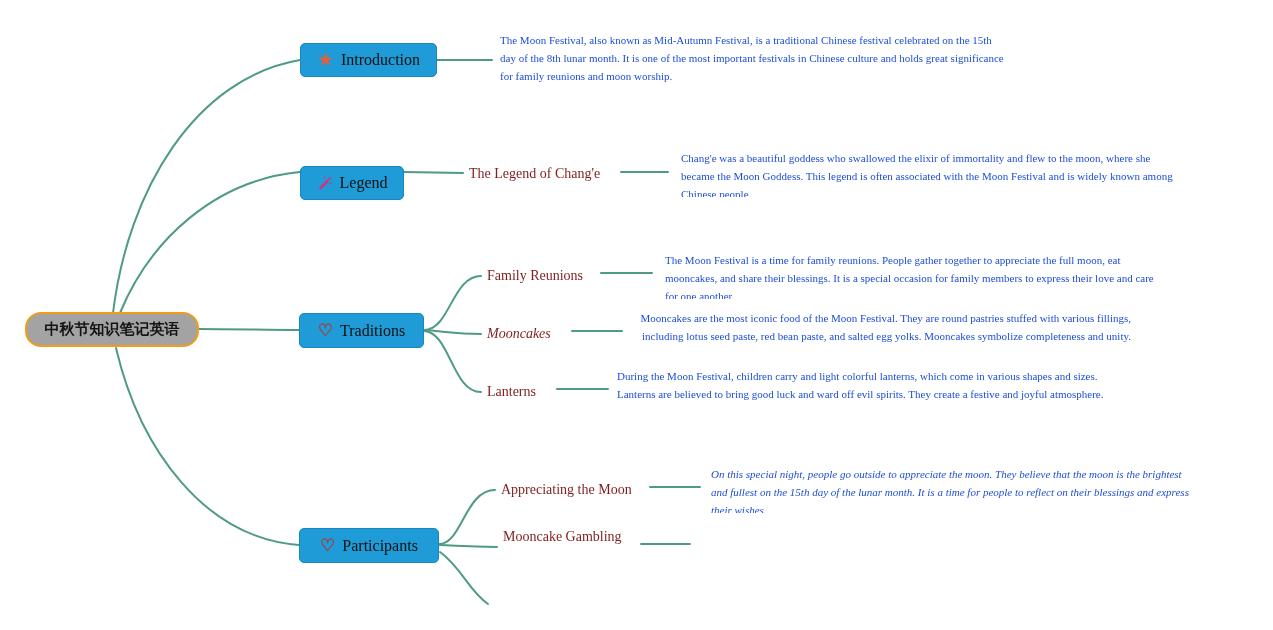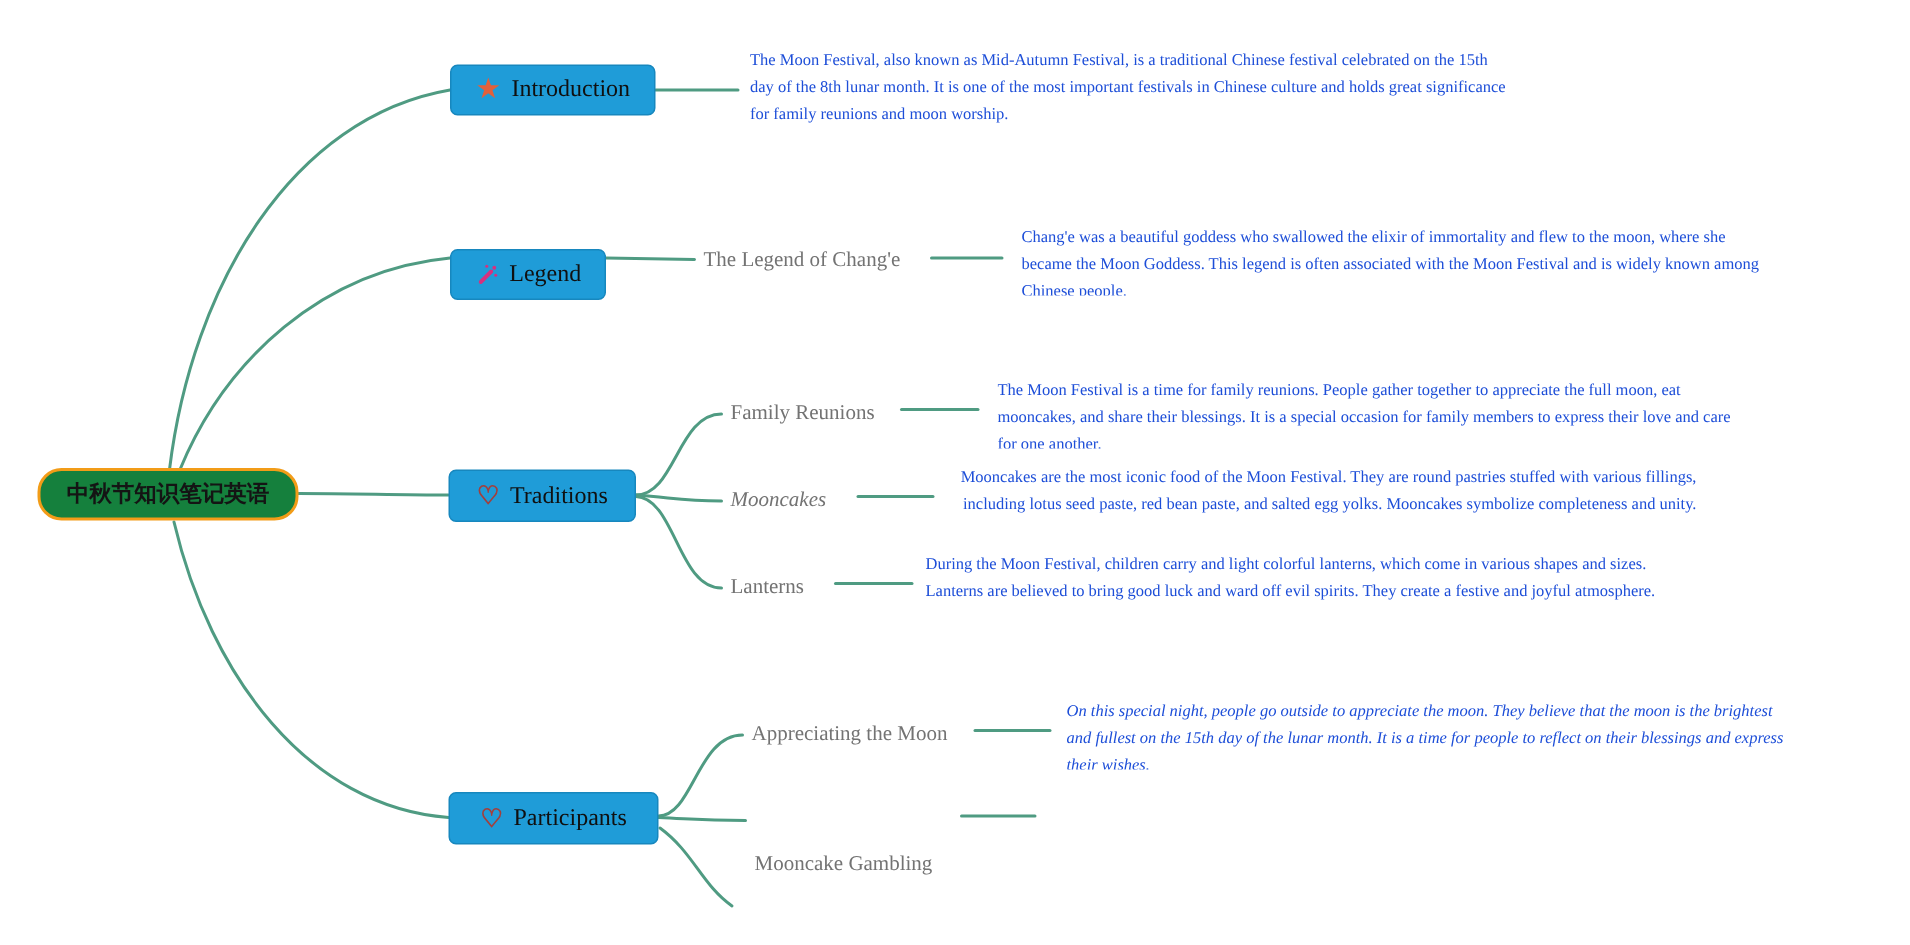--- a/index.html
+++ b/index.html
@@ -4,29 +4,29 @@
 <style>
   html,body{margin:0;padding:0;background:#ffffff;}
   body{width:1273px;height:630px;position:relative;overflow:hidden;
        font-family:"Liberation Serif", serif;}
   #canvas{position:absolute;inset:0;width:1273px;height:630px;}
   svg.edges{position:absolute;left:0;top:0;width:1273px;height:630px;pointer-events:none;}
   svg.edges path{fill:none;stroke:#4F9B82;stroke-width:2;stroke-linecap:round;}
 
   .topic{position:absolute;display:flex;align-items:center;justify-content:center;
          gap:7px;box-sizing:border-box;border-radius:5px;cursor:default;}
-  .root-topic{background:#15803d;border:2px solid #F29C18;border-radius:16px;
+  .root-topic{background:#a3a3a3;border:2px solid #F29C18;border-radius:16px;
               font-family:"DejaVu Sans", sans-serif;font-weight:bold;font-size:15px;color:#141414;}
   .branch-topic{background:#1F9CD8;border:1px solid #1787BE;
                 font-size:16px;color:#101010;}
   .icon{display:inline-flex;align-items:center;justify-content:center;line-height:1;}
   .star-ic{color:#E2603B;font-size:19px;margin-top:-2px;}
   .heart-ic{color:#A33F3C;font-size:17px;font-weight:bold;}
 
-  .sublabel{position:absolute;font-size:14px;color:#737373;white-space:nowrap;
+  .sublabel{position:absolute;font-size:14px;color:#7f1d1d;white-space:nowrap;
             line-height:18px;}
   .note{position:absolute;font-size:11px;line-height:18.2px;color:#1d4ed8;
         overflow:hidden;}
 </style>
 </head>
 <body>
 
 <div id="canvas">
 
   <svg class="edges" viewBox="0 0 1273 630">
@@ -84,15 +84,15 @@
   <div class="note" style="left:631px;top:309px;width:500px;height:48px;text-align:right;">Mooncakes are the most iconic food of the Moon Festival. They are round pastries stuffed with various fillings, including lotus seed paste, red bean paste, and salted egg yolks. Mooncakes symbolize completeness and unity.</div>
   <div class="sublabel" style="left:487px;top:383px;">Lanterns</div>
   <div class="note" style="left:617px;top:367px;width:497px;height:48px;">During the Moon Festival, children carry and light colorful lanterns, which come in various shapes and sizes. Lanterns are believed to bring good luck and ward off evil spirits. They create a festive and joyful atmosphere.</div>
 
   <div class="topic branch-topic" style="left:299px;top:528px;width:140px;height:35px;">
     <span class="icon heart-ic">♡</span>
     <span>Participants</span>
   </div>
   <div class="sublabel" style="left:501px;top:481px;">Appreciating the Moon</div>
   <div class="note" style="left:711px;top:465px;width:485px;height:48px;font-style:italic;">On this special night, people go outside to appreciate the moon. They believe that the moon is the brightest and fullest on the 15th day of the lunar month. It is a time for people to reflect on their blessings and express their wishes.</div>
-  <div class="sublabel" style="left:503px;top:568px;">Mooncake Gambling</div>
+  <div class="sublabel" style="left:503px;top:528px;">Mooncake Gambling</div>
 
 </div>
 
 </body></html>

